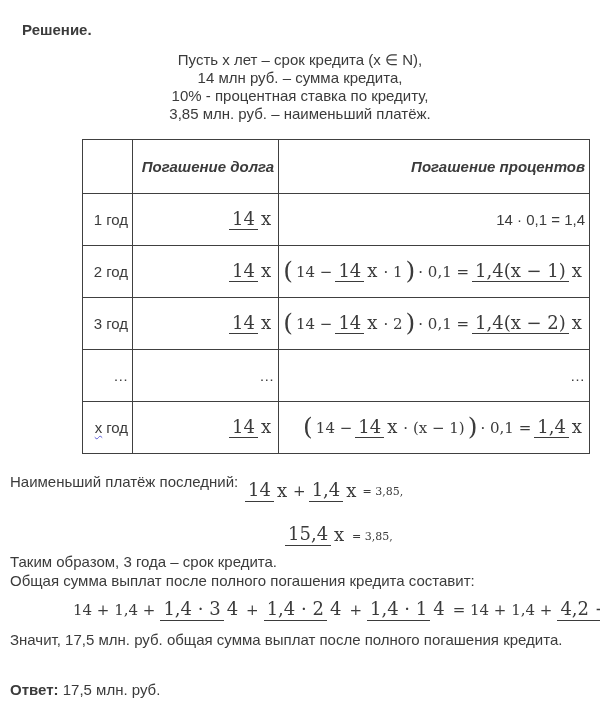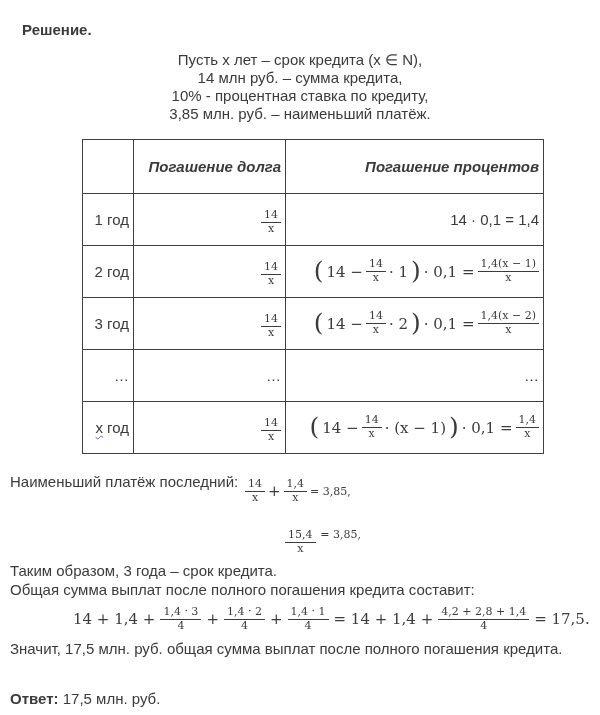--- a/index.html
+++ b/index.html
@@ -21,22 +21,22 @@
   table.credit td, table.credit th{
     border:1px solid #404040;text-align:right;vertical-align:middle;
     padding:2px 4px;overflow:hidden;
   }
   th.colhead{font-weight:bold;font-style:italic;font-size:15px;height:49px;}
   tr.r-tall{height:52px;}
 
   
   .math{display:inline-flex;align-items:center;gap:3px;
         font-family:"DejaVu Serif",serif;font-size:15px;color:#3b3b3b;white-space:nowrap;}
-  .frac{display:inline-flex;flex-direction:column;align-items:center;
-        font-family:"DejaVu Serif",serif;font-size:11px;line-height:1.15;}
+  .frac{display:inline-flex;flex-direction:row;align-items:center;
+        font-family:"DejaVu Serif",serif;font-size:18px;line-height:1.15;}
   .frac .num{padding:0 3px;border-bottom:1px solid #3b3b3b;}
   .frac .den{padding:0 3px;}
   .paren{font-size:25px;font-weight:300;line-height:1;font-family:"DejaVu Serif",serif;
          transform:translateY(-1px);}
   .sans-math{font-family:"Liberation Sans",sans-serif;font-size:15px;}
   .rhs{font-family:"DejaVu Serif",serif;font-size:11px;}
 
   .squiggle{
     text-decoration-line:underline;
     text-decoration-style:wavy;

